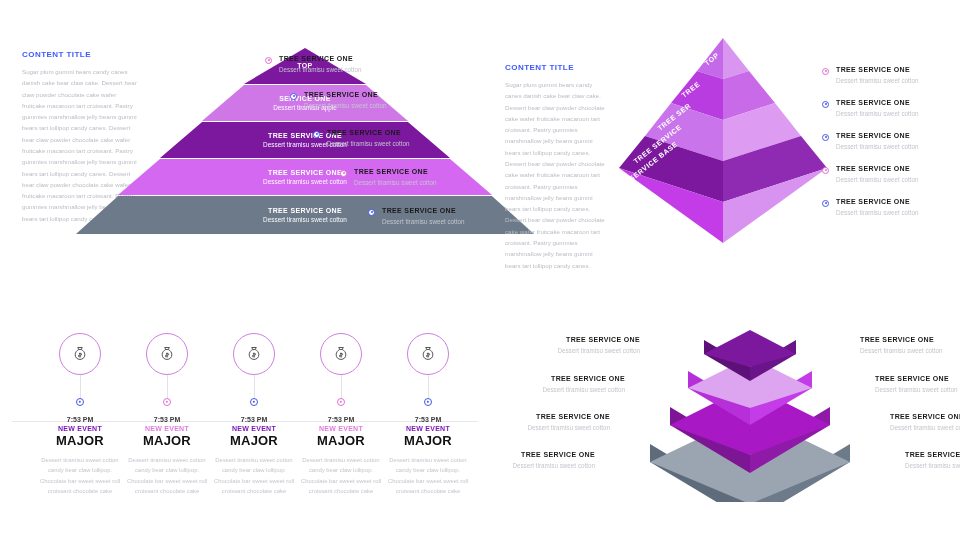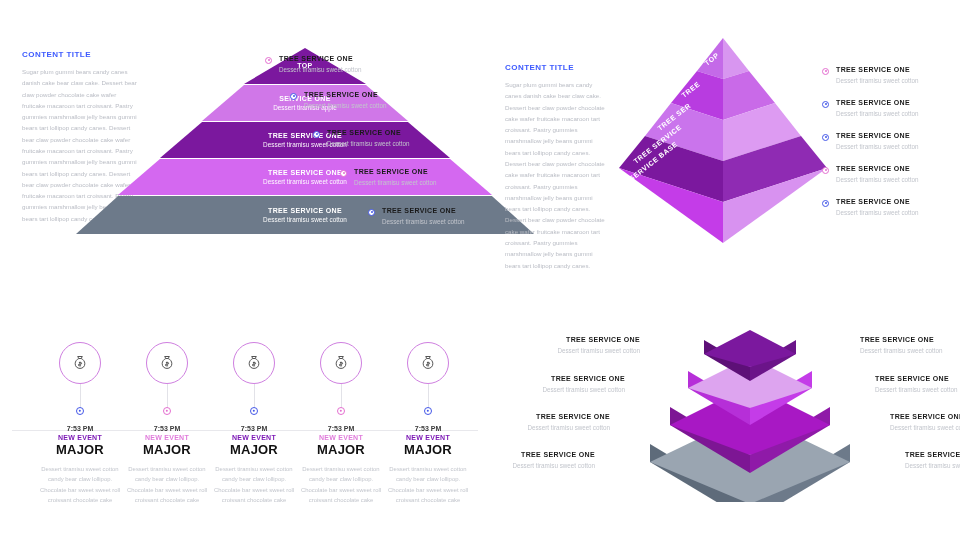--- a/index.html
+++ b/index.html
@@ -92,21 +92,21 @@
   #iso-pyramid svg { display:block; }
   .iso-text {
     font-family:"Liberation Sans", sans-serif;
     font-size:7px;
     font-weight:bold;
     fill:#ffffff;
     letter-spacing:.6px;
   }
 
   
-  #timeline { position:absolute; left:0px; top:342px; width:490px; height:180px; }
+  #timeline { position:absolute; left:0px; top:333px; width:490px; height:180px; }
   .tl-axis {
     position:absolute;
     left:12px; right:12px;
     top:88px;
     height:1px;
     background:#e8e8ec;
   }
   .tl-item {
     position:absolute;
     top:0;

